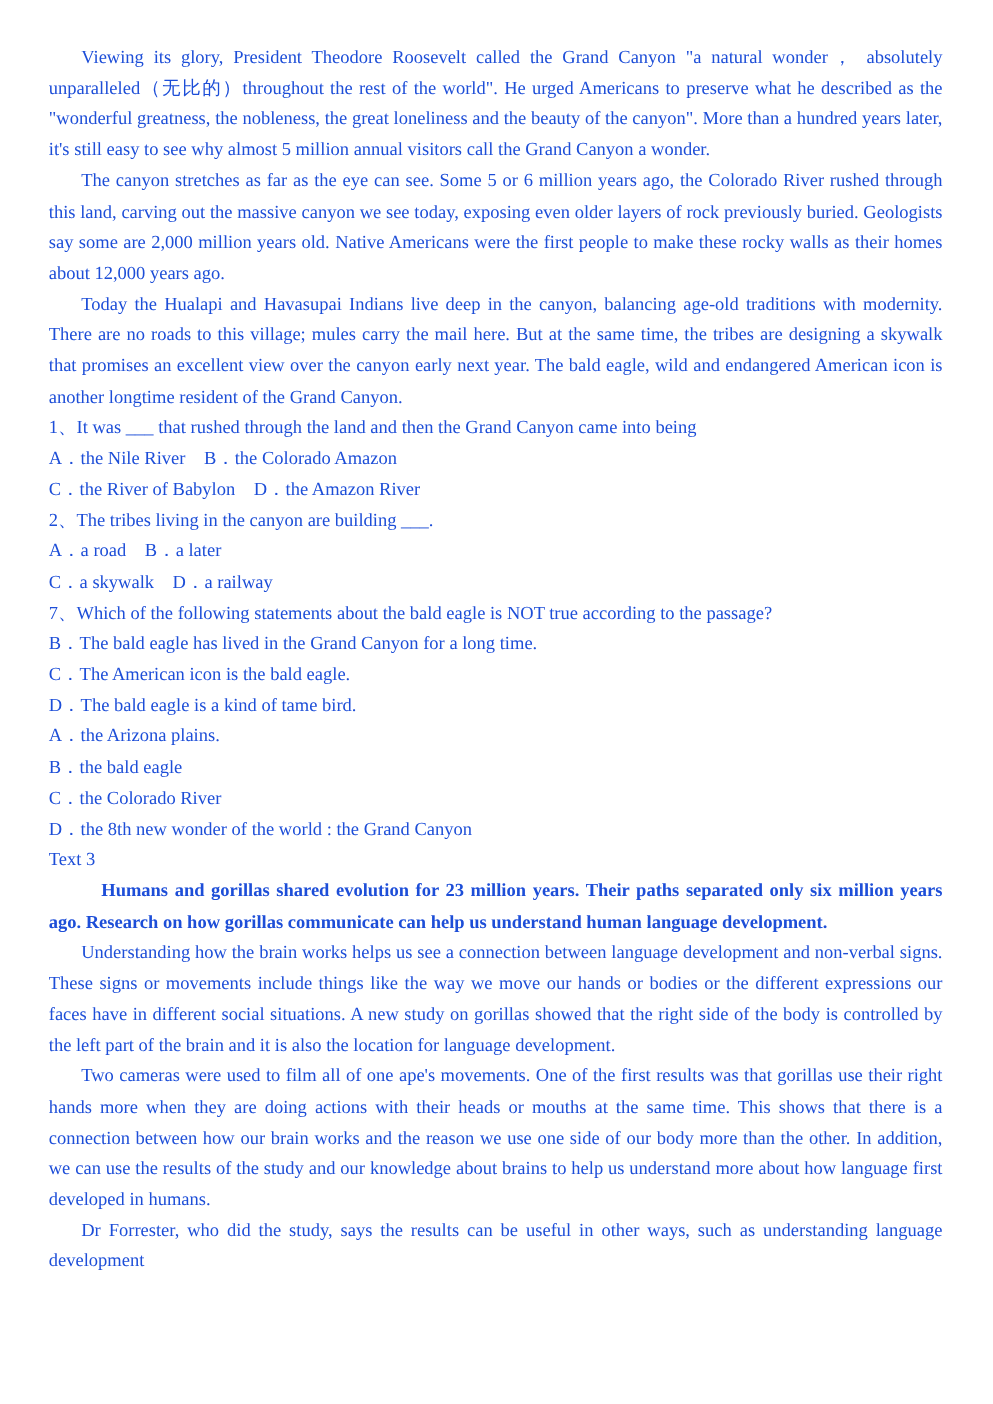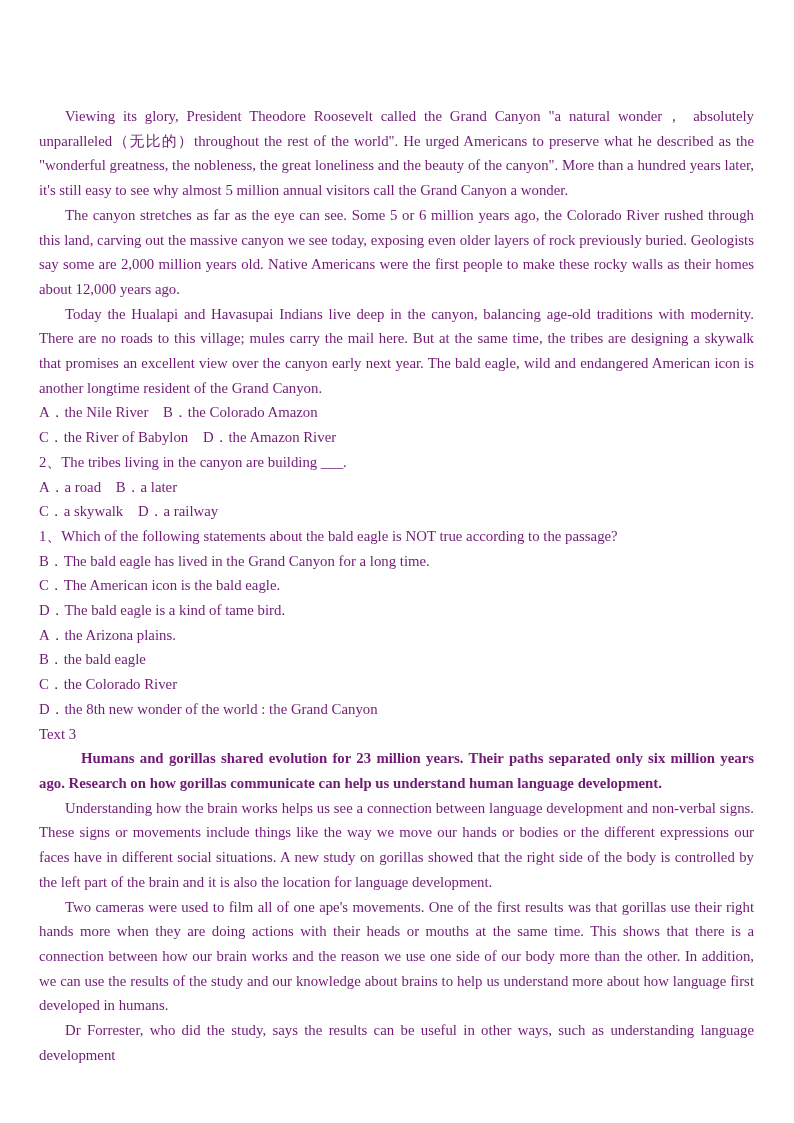--- a/index.html
+++ b/index.html
@@ -5,26 +5,26 @@
   html, body {
     margin: 0;
     padding: 0;
     background: #ffffff;
   }
   .page {
     position: relative;
     width: 794px;
     height: 1123px;
     box-sizing: border-box;
-    padding: 104px 40px 30px 39px;
+    padding: 34px 40px 30px 39px;
     background: #ffffff;
     font-family: "Liberation Serif", "DejaVu Serif", serif;
     font-size: 14.8px;
     line-height: 24.7px;
-    color: #701a75;
+    color: #1d4ed8;
     overflow: hidden;
   }
   p { margin: 0; padding: 0; }
   .para {
     text-align: justify;
     text-indent: 26px;
   }
   .indent-lg {
     text-indent: 42px;
     font-weight: bold;
@@ -40,28 +40,29 @@
 </style>
 </head>
 <body>
 
 <div class="page">
 
   <p class="para">Viewing its glory, President Theodore Roosevelt called the Grand Canyon "a natural wonder， absolutely unparalleled（无比的）throughout the rest of the world". He urged Americans to preserve what he described as the "wonderful greatness, the nobleness, the great loneliness and the beauty of the canyon". More than a hundred years later, it's still easy to see why almost 5 million annual visitors call the Grand Canyon a wonder.</p>
   <p class="para">The canyon stretches as far as the eye can see. Some 5 or 6 million years ago, the Colorado River rushed through this land, carving out the massive canyon we see today, exposing even older layers of rock previously buried. Geologists say some are 2,000 million years old. Native Americans were the first people to make these rocky walls as their homes about 12,000 years ago.</p>
   <p class="para">Today the Hualapi and Havasupai Indians live deep in the canyon, balancing age-old traditions with modernity. There are no roads to this village; mules carry the mail here. But at the same time, the tribes are designing a skywalk that promises an excellent view over the canyon early next year. The bald eagle, wild and endangered American icon is another longtime resident of the Grand Canyon.</p>
 
+  <p class="line">1、It was ___ that rushed through the land and then the Grand Canyon came into being</p>
   <p class="line">A．the Nile River　B．the Colorado Amazon</p>
   <p class="line">C．the River of Babylon　D．the Amazon River</p>
 
   <p class="line">2、The tribes living in the canyon are building ___.</p>
   <p class="line">A．a road　B．a later</p>
   <p class="line">C．a skywalk　D．a railway</p>
 
-  <p class="line">1、Which of the following statements about the bald eagle is NOT true according to the passage?</p>
+  <p class="line">7、Which of the following statements about the bald eagle is NOT true according to the passage?</p>
   <p class="line">B．The bald eagle has lived in the Grand Canyon for a long time.</p>
   <p class="line">C．The American icon is the bald eagle.</p>
   <p class="line">D．The bald eagle is a kind of tame bird.</p>
 
   <p class="line">A．the Arizona plains.</p>
   <p class="line">B．the bald eagle</p>
   <p class="line">C．the Colorado River</p>
   <p class="line">D．the 8th new wonder of the world : the Grand Canyon</p>
 
   <p class="center">Text 3</p>

